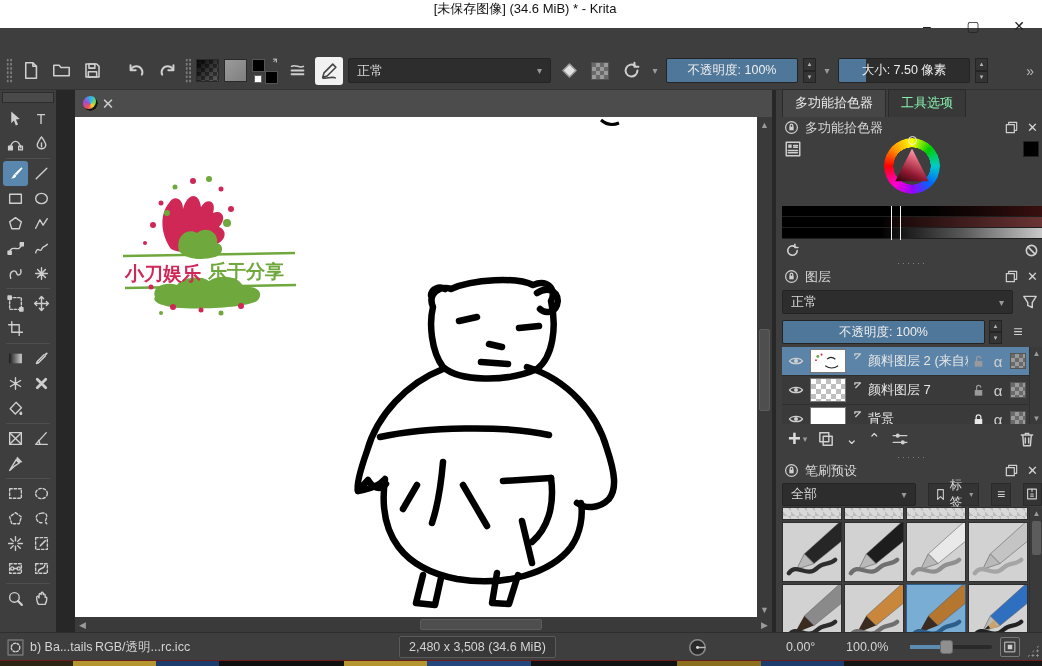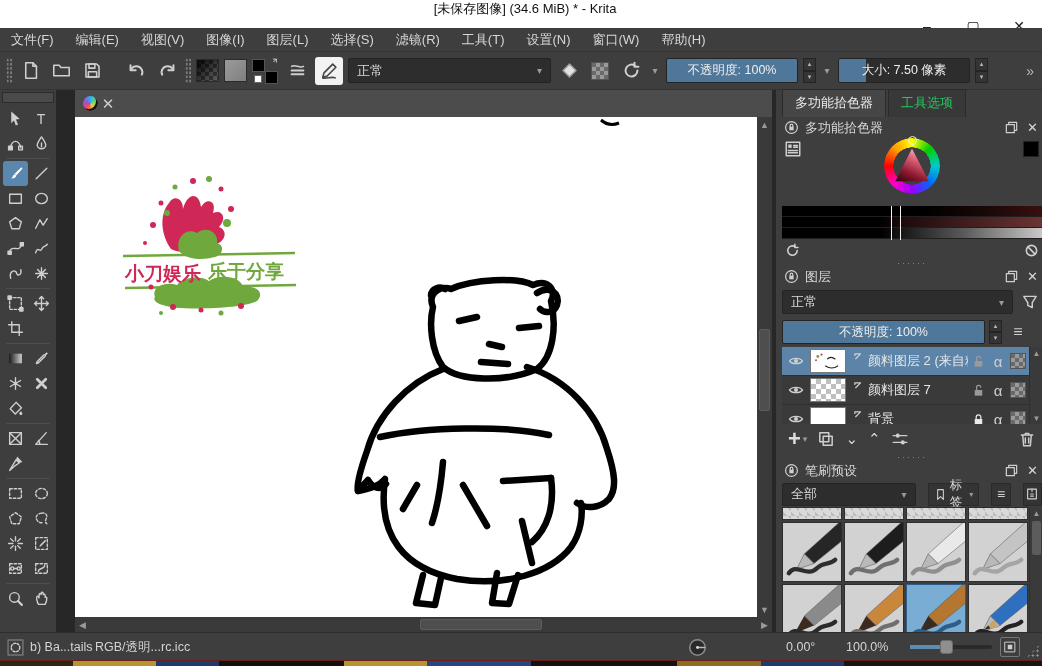--- a/index.html
+++ b/index.html
@@ -91,21 +91,21 @@
             border:1px solid #5d5d5d; border-radius:2px; }
   .hthumb { position:absolute; left:330px; top:2px; width:122px; height:11px; background:#4e4e4e;
             border:1px solid #5d5d5d; border-radius:2px; }
   .vscroll .up { position:absolute; top:0; left:0; } .vscroll .dn { position:absolute; bottom:0; left:0; }
 
   
   .dockers { position:absolute; left:776px; top:90px; width:266px; height:542px; background:#3e3e3e;
              padding-left:6px; }
   .dtabs { height:27px; display:flex; align-items:flex-end; gap:2px; }
   .dtab { padding:4px 12px 5px 12px; font-size:13px; border:1px solid #2a2a2a; border-bottom:none;
-          background:#383838; color:#22c55e; }
+          background:#383838; color:#86efac; }
   .dtab.active { background:#464646; color:#ececec; }
   .dhead { height:21px; display:flex; align-items:center; gap:6px; padding:0 2px; }
   .dhead .ttl { font-size:13px; color:#d8d8d8; flex:0 0 auto; }
   .dhead .sp { flex:1; }
   .dhead .ic { width:15px; height:15px; } .dhead .ic svg { width:15px; height:15px; }
   .dots-sep { height:6px; display:flex; align-items:center; justify-content:center;
               color:#8a8a8a; font-size:9px; letter-spacing:2px; }
 
   
   .picker-body { position:relative; height:66px; }
@@ -238,33 +238,20 @@
   <div class="titlebar">
     <div class="app-logo"></div>
     <div class="win-title">[未保存图像]  (34.6 MiB)  * - Krita</div>
     <div class="win-ctrls">
       <div class="win-btn">–</div>
       <div class="win-btn">▢</div>
       <div class="win-btn">✕</div>
     </div>
   </div>
 
-  <div class="menubar">
-      <span class="menu-item">文件(F)</span>
-      <span class="menu-item">编辑(E)</span>
-      <span class="menu-item">视图(V)</span>
-      <span class="menu-item">图像(I)</span>
-      <span class="menu-item">图层(L)</span>
-      <span class="menu-item">选择(S)</span>
-      <span class="menu-item">滤镜(R)</span>
-      <span class="menu-item">工具(T)</span>
-      <span class="menu-item">设置(N)</span>
-      <span class="menu-item">窗口(W)</span>
-      <span class="menu-item">帮助(H)</span>
-    </div>
 
   <div class="toolbar">
     <div class="grip"></div>
     <div class="tbtn">
         <span class="ic" data-icon="new-doc">
           <svg viewBox="0 0 16 16" fill="none" stroke="#cfcfcf" stroke-width="1.3" stroke-linecap="round" stroke-linejoin="round">
             <path d="M4 1.5h6l3 3V14.5H4Z"></path>
             <path d="M10 1.5V4.5H13"></path>
           </svg>
         </span>
@@ -1106,20 +1093,21 @@
 
   <div class="statusbar">
     <div class="st-selicon ic" data-icon="sel-region">
         <svg viewBox="0 0 16 16" fill="none" stroke="#cfcfcf" stroke-width="1.3" stroke-linecap="round" stroke-linejoin="round">
           <rect x="1" y="1" width="14" height="14" stroke="#777"></rect>
           <circle cx="8" cy="8" r="4" stroke-dasharray="1.8 1.5"></circle>
         </svg>
       </div>
     <div class="st-brush">b) Ba...tails</div>
     <div class="st-profile">RGB/透明...rc.icc</div>
+    <div class="st-size">2,480 x 3,508 (34.6 MiB)</div>
     <div class="st-rot-ic ic" data-icon="rot-dial">
         <svg viewBox="0 0 16 16" fill="none" stroke="#cfcfcf" stroke-width="1.3" stroke-linecap="round" stroke-linejoin="round">
           <circle cx="8" cy="8" r="6.5" fill="#2a2a2a" stroke="#8a8a8a"></circle>
           <path d="M8 8H14" stroke="#bbb"></path>
           <circle cx="8" cy="8" r="1.2" fill="#ddd" stroke="none"></circle>
         </svg>
       </div>
     <div class="st-angle">0.00°</div>
     <div class="st-zoom">100.0%</div>
     <div class="st-slider">

